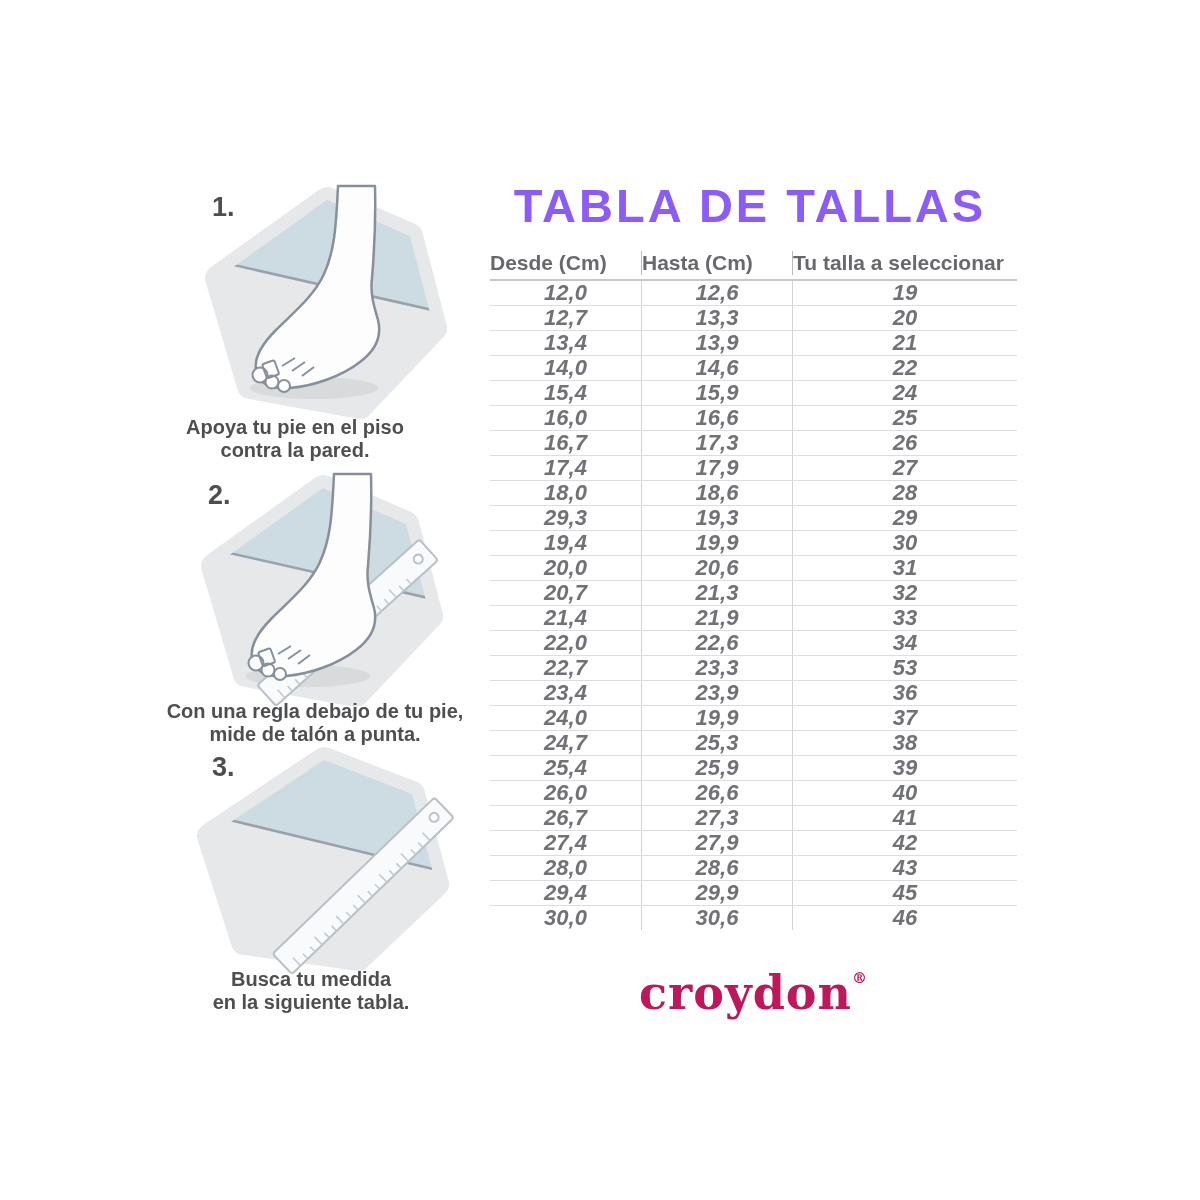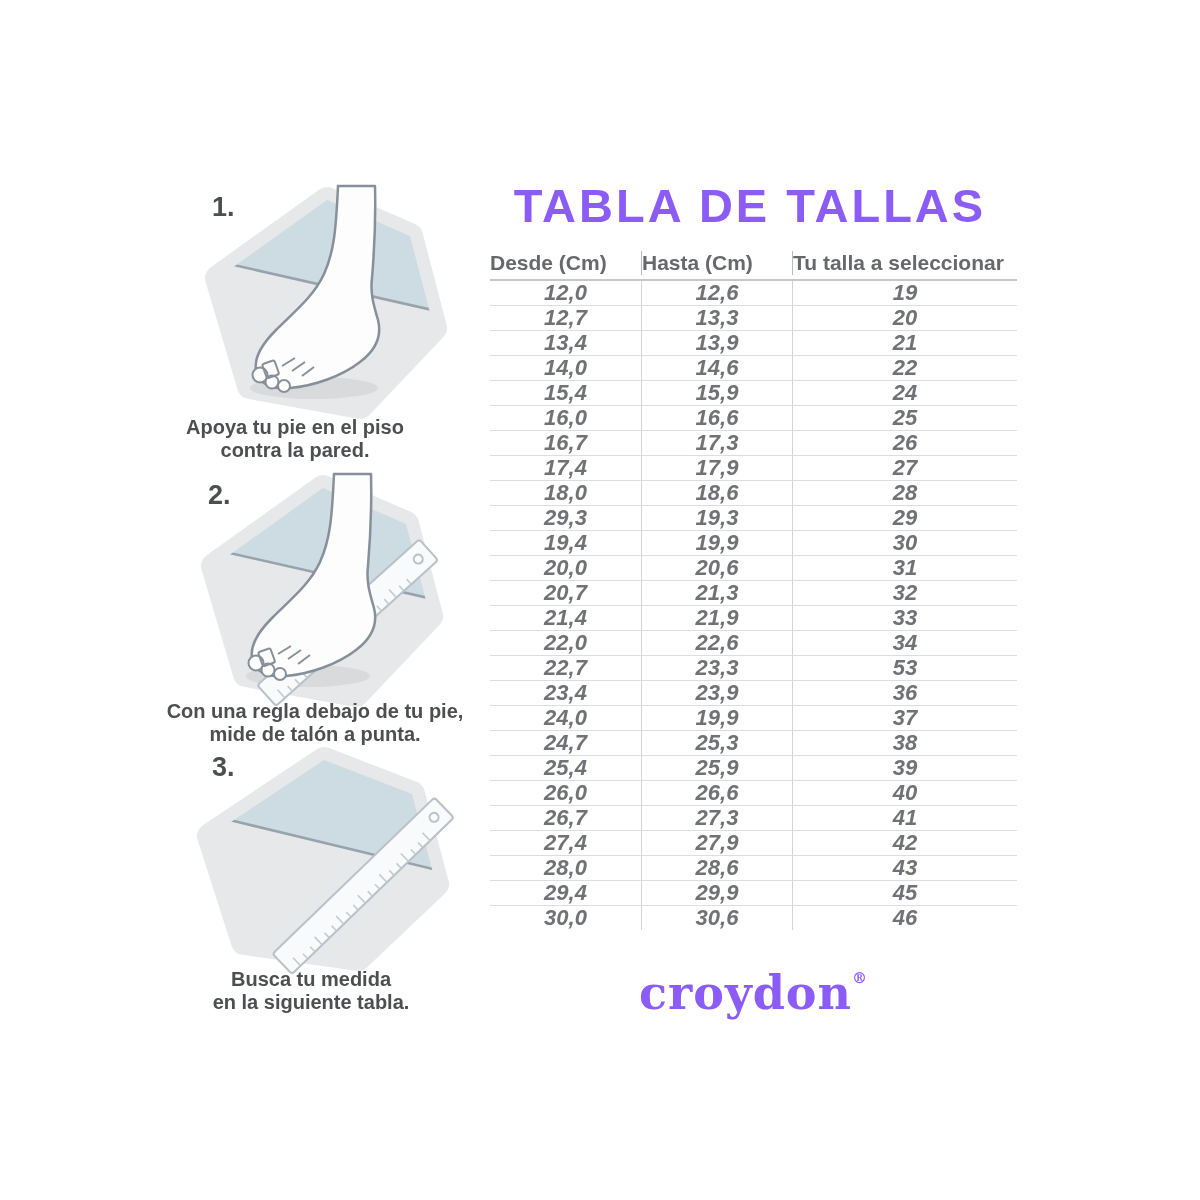--- a/index.html
+++ b/index.html
@@ -186,21 +186,21 @@
           <div class="tcell c2">45</div>
         </div>
         <div class="trow">
           <div class="tcell c0">30,0</div>
           <div class="tcell c1">30,6</div>
           <div class="tcell c2">46</div>
         </div>
       </div>
   </div>
 
-  <div class="brand" style="color: #8b5cf6;">
+  <div class="brand" style="color: #be185d;">
     <span id="brandName">croydon</span><sup>®</sup>
   </div>
 
   <div class="stepnum" style="left:212px;top:192px">1.</div>
   <div class="illus" style="left:202px;top:190px">
     <svg width="250" height="228" viewBox="0 0 250 228">
       <defs>
         <clipPath id="hexclip1">
             <polygon points="125,10 208,46 232,138 158,216 48,196 16,88"></polygon>
           </clipPath>

